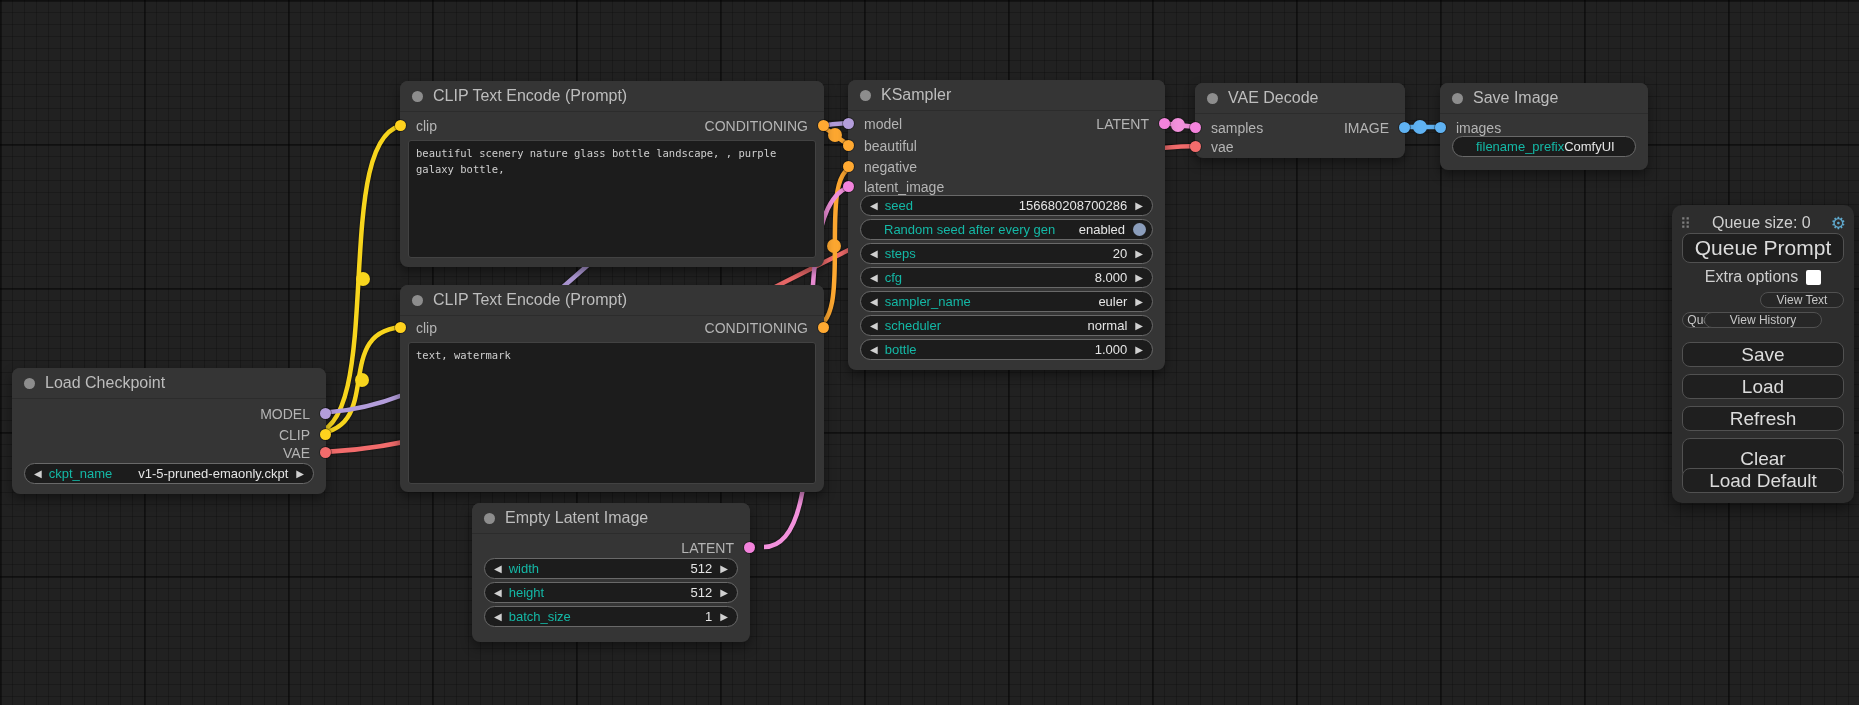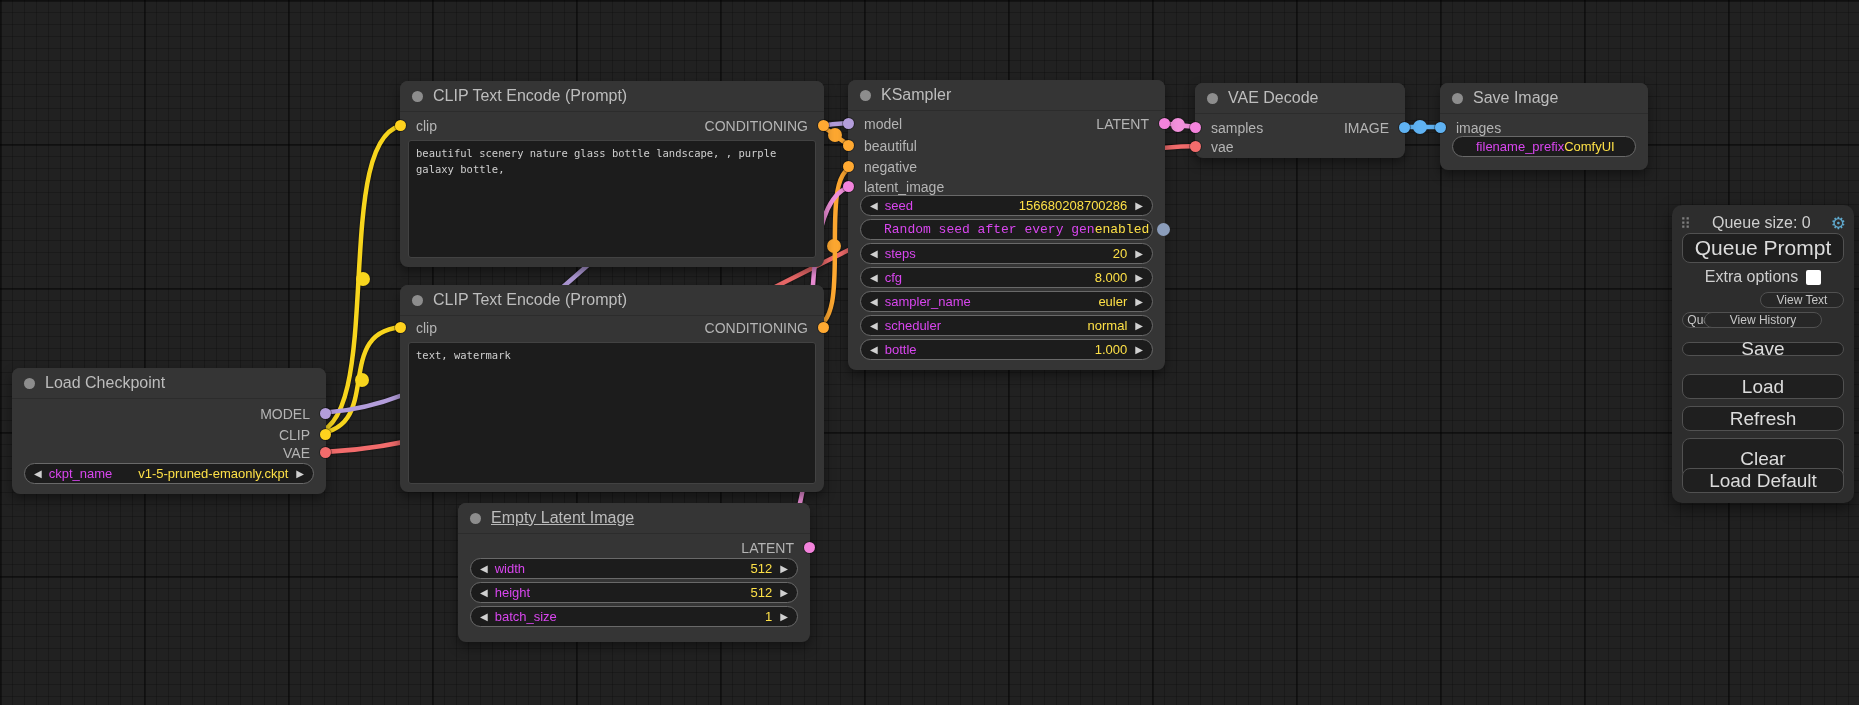--- a/index.html
+++ b/index.html
@@ -29,22 +29,22 @@
   .dot.in{left:-5px;} .dot.out{right:-5px;}
   .c-model{background:#B39DDB;} .c-clip{background:#FFD21E;} .c-vae{background:#F26C6C;}
   .c-cond{background:#FFA931;} .c-latent{background:#F383DC;} .c-image{background:#5FB2F2;}
   .slabel{position:absolute;font-size:14px;color:#b4b4b4;white-space:nowrap;}
   .slabel.in{left:16px;} .slabel.out{right:16px;text-align:right;}
   .widget{
     position:absolute;height:21px;background:#1c1c1c;border:1px solid #696969;border-radius:11px;
     display:flex;align-items:center;box-sizing:border-box;font-size:13px;padding:0 9px;white-space:nowrap;
   }
   .warr{color:#d0d0d0;font-size:10px;line-height:1;flex:0 0 auto;}
-  .wlabel{color:#d946ef;margin-left:7px;text-align:center;}
-  .wvalue{color:#fde047;margin-left:auto;margin-right:8px;}
+  .wlabel{color:#14b8a6;margin-left:7px;text-align:center;}
+  .wvalue{color:#e5e5e5;margin-left:auto;margin-right:8px;}
   .widget.noarrow .wlabel{margin-left:14px;}
   .toggle-dot{width:13px;height:13px;border-radius:50%;background:#8b9dbb;flex:0 0 auto;margin-right:-3px;}
   .textbox{
     position:absolute;background:#1c1c1c;border:1px solid #424242;border-radius:3px;
     font-family:"DejaVu Sans Mono", monospace;font-size:10.5px;line-height:1.5;color:#cfcfcf;
     padding:5px 7px;box-sizing:border-box;overflow:hidden;word-break:break-word;
   }
   
   #menu{
     position:absolute;left:1672px;top:205px;width:182px;height:298px;z-index:5;
@@ -117,21 +117,21 @@
       <span class="tdot"></span>
     <span>CLIP Text Encode (Prompt)</span>
     </div>
   <span class="dot in c-clip" style="top:37px"></span>
   <span class="slabel in" style="top:35px">clip</span>
   <span class="dot out c-cond" style="top:37px"></span>
   <span class="slabel out" style="top:35px">CONDITIONING</span>
   <div class="textbox" style="left:8px;top:57px;width:408px;height:142px;">text, watermark</div>
 </div>
 
-<div class="node" style="left:458px;top:503px;width:352px;height:139px;text-decoration:underline;">
+<div class="node" style="left:472px;top:503px;width:278px;height:139px;">
   <div class="ntitle">
       <span class="tdot"></span>
     <span>Empty Latent Image</span>
     </div>
   <span class="dot out c-latent" style="top:39px"></span>
   <span class="slabel out" style="top:37px">LATENT</span>
   <div class="widget" style="left:12px;right:12px;top:55px;">
     <span class="warr">◀</span>
     <span class="wlabel">width</span>
     <span class="wvalue">512</span>
@@ -166,21 +166,21 @@
   <span class="slabel in" style="top:99px">latent_image</span>
   <span class="dot out c-latent" style="top:38px"></span>
   <span class="slabel out" style="top:36px">LATENT</span>
 
   <div class="widget" style="left:12px;right:12px;top:115px;">
     <span class="warr">◀</span>
     <span class="wlabel">seed</span>
     <span class="wvalue">156680208700286</span>
     <span class="warr">▶</span>
   </div>
-  <div class="widget noarrow" style="left:12px;right:12px;top:139px;font-family:Liberation Mono, monospace;">
+  <div class="widget noarrow" style="left:12px;right:12px;top:139px;">
     <span class="wlabel">Random seed after every gen</span>
     <span class="wvalue">enabled</span>
     <span class="toggle-dot"></span>
   </div>
   <div class="widget" style="left:12px;right:12px;top:163px;">
     <span class="warr">◀</span>
     <span class="wlabel">steps</span>
     <span class="wvalue">20</span>
     <span class="warr">▶</span>
   </div>
@@ -243,18 +243,18 @@
     <span class="gear">⚙</span>
   </div>
   <div class="mbtn" style="top:28px;height:30px;font-size:21px;text-align:right;">Queue Prompt</div>
   <div class="mrow" style="left:0;right:0;top:62px;height:20px;justify-content:center;">
     <span style="font-size:16px;color:#cfcfcf;">Extra options</span>
     <span class="checkbox"></span>
   </div>
   <div class="mbtn small" style="left:10px;right:auto;width:78px;top:87px;height:16px;margin-top:20px;">Queue Front</div>
   <div class="mbtn small" style="left:auto;right:10px;width:84px;top:87px;height:16px;">View Text</div>
   <div class="mbtn small" style="left:32px;right:32px;top:107px;height:16px;">View History</div>
-  <div class="mbtn" style="top:137px;height:14px;font-size:19px;">Save</div>
+  <div class="mbtn" style="top:137px;height:25px;font-size:19px;">Save</div>
   <div class="mbtn" style="top:169px;height:25px;font-size:19px;">Load</div>
   <div class="mbtn" style="top:201px;height:25px;font-size:19px;">Refresh</div>
   <div class="mbtn" style="top:233px;height:41px;font-size:19px;">Clear</div>
   <div class="mbtn" style="top:263px;height:25px;font-size:19px;">Load Default</div>
 </div>
 
 </body></html>

